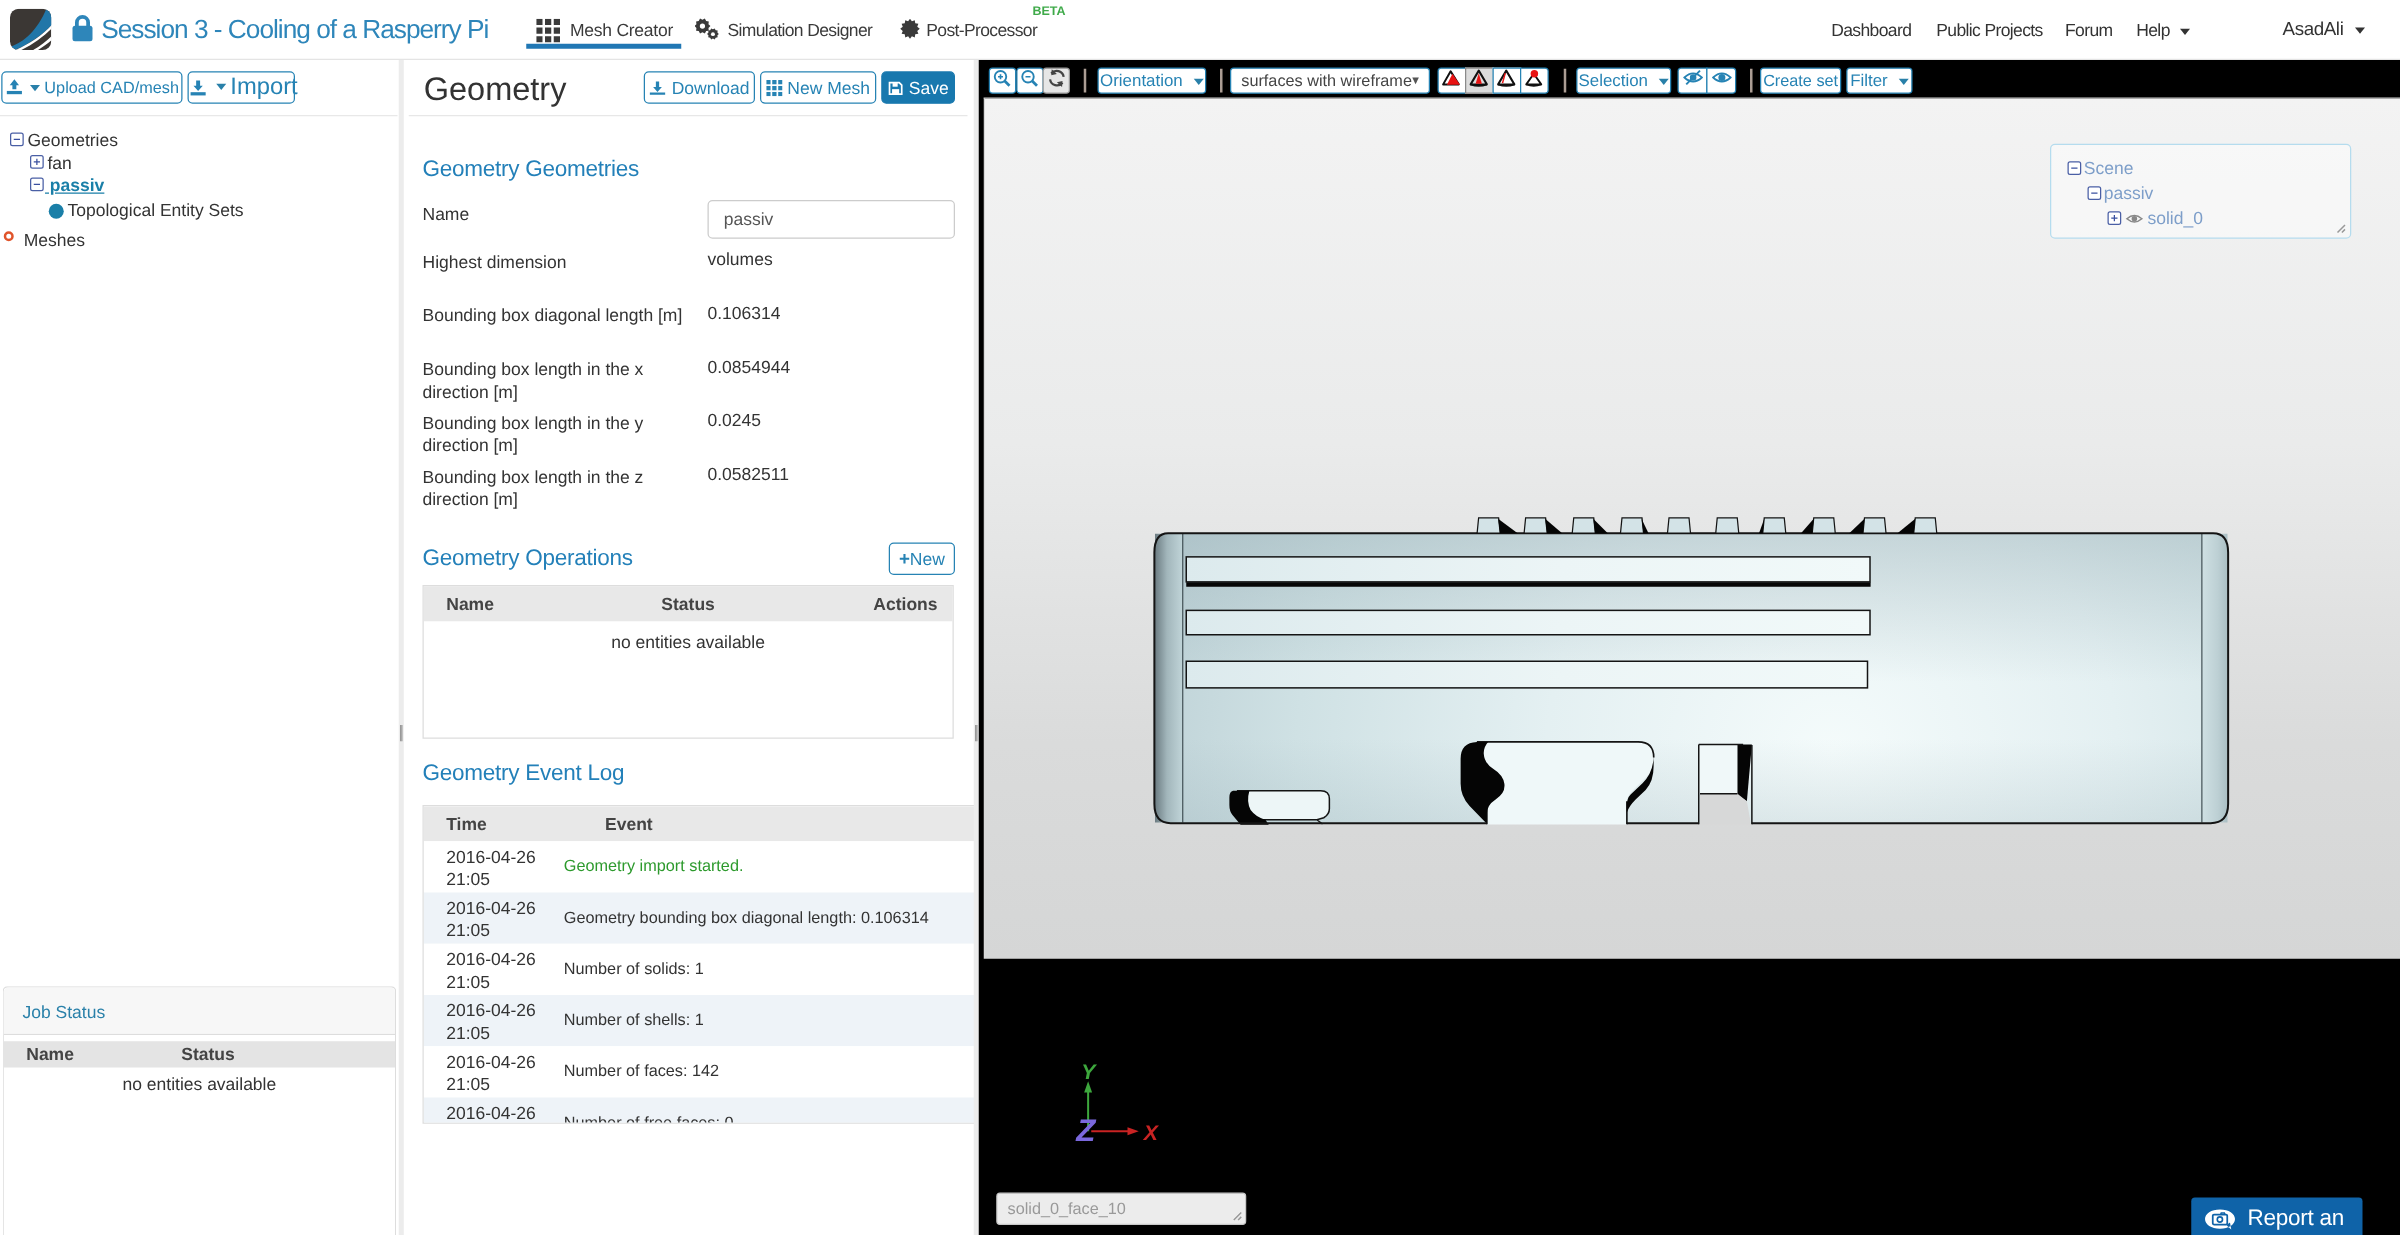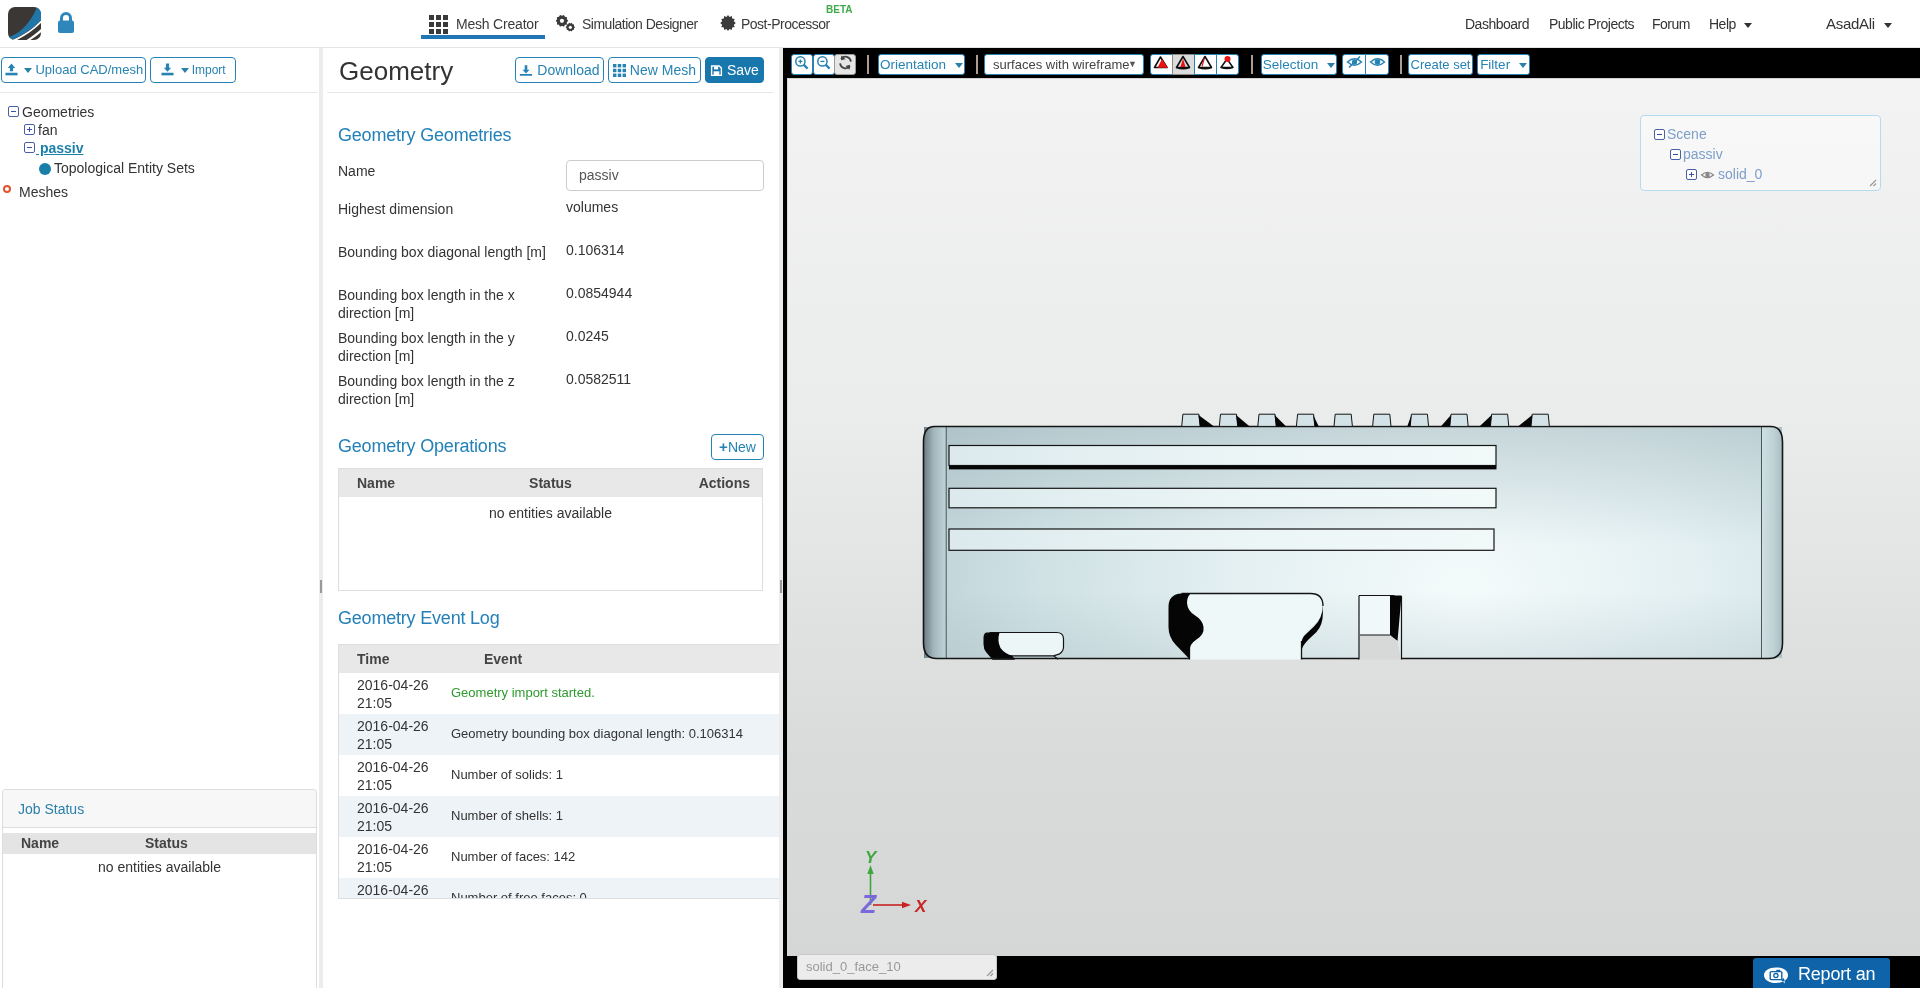--- a/index.html
+++ b/index.html
@@ -48,21 +48,21 @@
 .sechead { position:absolute; font-size:18px; color:#2380b9; letter-spacing:-0.2px; }
 .lbl { position:absolute; font-size:14px; color:#333; line-height:18px; }
 .val { position:absolute; font-size:14px; color:#333; }
 .evrow { position:absolute; left:0; right:15px; height:41px; font-size:14px; background:#fff; }
 .evrow.alt { background:#eef3f8; }
 .evd { position:absolute; left:18px; top:3px; line-height:18px; }
 .eve { position:absolute; left:112px; top:12px; font-size:13px; white-space:nowrap; }
 
 
 #viewport { position:absolute; left:781px; top:48px; width:1139px; height:940px; background:#000000; }
-#canvas { position:absolute; left:6px; top:30px; width:1133px; height:878px;
+#canvas { position:absolute; left:6px; top:30px; width:1133px; height:689px;
   border-top:1px solid #d2d2d2; border-left:1px solid #d8d8d8;
   background:linear-gradient(180deg, #f3f3f3 0%, #eaebeb 40%, #dadbdb 75%, #d5d6d6 100%); }
 .tbtn { position:absolute; top:6px; height:21px; border:1px solid #2683b4; border-radius:3px;
   background:#fff; color:#2683b4; font-size:13.5px; line-height:19px; text-align:center; white-space:nowrap; }
 .tsep { position:absolute; top:7px; width:2px; height:19px; background:#ab9d94; }
 
 
 #scenebox { position:absolute; border:1px solid #b5dcee; border-radius:4px;
   background:rgba(255,255,255,0.45); }
 .scenetxt { position:absolute; font-size:14px; color:#7d9ec9; }
@@ -87,20 +87,21 @@
       <rect width="33" height="33" fill="#3b3734"></rect>
       <path d="M-2 31 C 10 28 22 18 30 -2 L 36 -2 L 36 10 C 26 22 12 30 -2 35.5 Z" fill="#2176a8"></path>
       <path d="M-2 35.5 C 13 30 26 22 36 10 L 36 13 C 26 24 13 32 -2 38 Z" fill="#fff"></path>
       <path d="M-1 41.5 C 14 37 27 29 37 18 L 37 21.5 C 28 31 15 38 -1 44 Z" fill="#fff"></path>
     </g>
   </svg>
   <svg class="abs" style="left:57px;top:11px" width="18" height="23" viewBox="0 0 18 23">
     <path d="M3 10 L3 7 A 6 6 0 0 1 15 7 L15 10 L12 10 L12 7 A 3 3 0 0 0 6 7 L6 10 Z" fill="#2e86ba"></path>
     <rect x="1" y="9.5" width="16" height="12.5" rx="2" fill="#2e86ba"></rect>
   </svg>
+  <div id="title">Session 3 - Cooling of a Rasperry Pi</div>
 
   <svg class="abs" style="left:429px;top:15px" width="19" height="19" viewBox="0 0 19 19">
     <g fill="#3a3a3a">
       <rect x="0" y="0" width="5" height="5"></rect>
           <rect x="7" y="0" width="5" height="5"></rect>
           <rect x="14" y="0" width="5" height="5"></rect>
       <rect x="0" y="7" width="5" height="5"></rect>
           <rect x="7" y="7" width="5" height="5"></rect>
           <rect x="14" y="7" width="5" height="5"></rect>
       <rect x="0" y="14" width="5" height="5"></rect>
@@ -135,21 +136,21 @@
 </div>
 
 <div id="sidebar">
   <div class="btn" style="left:1px;top:9px;width:145px;font-size:13px">
     <svg width="15" height="13" viewBox="0 0 16 14" style="vertical-align:-2px">
           <path d="M8 0.5 L12 5.5 H9.7 V9 H6.3 V5.5 H4 Z" fill="#2683b4"></path>
           <rect x="1.5" y="10.5" width="13" height="2.8" fill="#2683b4"></rect>
         </svg>
     <span class="caret caret-blue" style="margin-left:2px;margin-right:3px"></span>Upload CAD/mesh
   </div>
-  <div class="btn" style="left:150px;top:9px;width:86px;font-size:12px">
+  <div class="btn" style="left:150px;top:9px;width:86px;font-size:19px">
     <svg width="15" height="13" viewBox="0 0 16 14" style="vertical-align:-2px">
           <path d="M6.3 0.5 H9.7 V5 H12 L8 9.5 L4 5 H6.3 Z" fill="#2683b4"></path>
           <rect x="1.5" y="10.5" width="13" height="2.8" fill="#2683b4"></rect>
         </svg>
     <span class="caret caret-blue" style="margin-left:2px;margin-right:3px"></span>Import
   </div>
   <div class="abs" style="left:0;top:44px;width:318px;height:1px;background:#e8e8e8"></div>
 
   <div class="expander" style="left:8px;top:58px"></div>
   <div class="treerow" style="left:22px;top:56px">Geometries</div>

